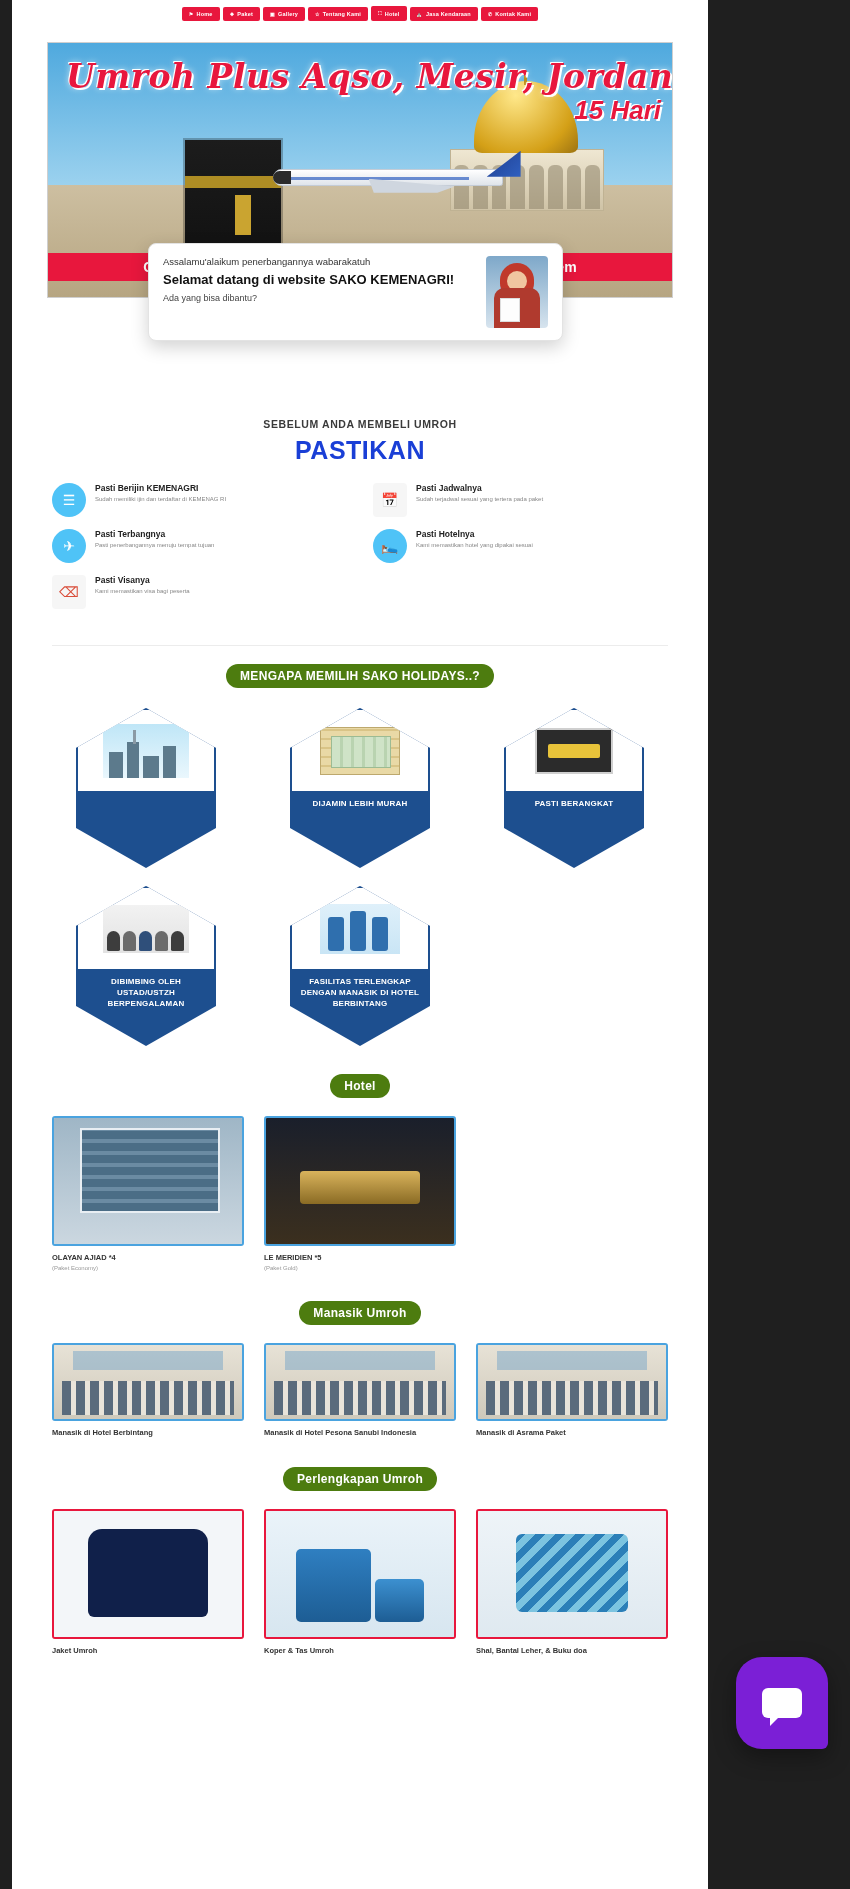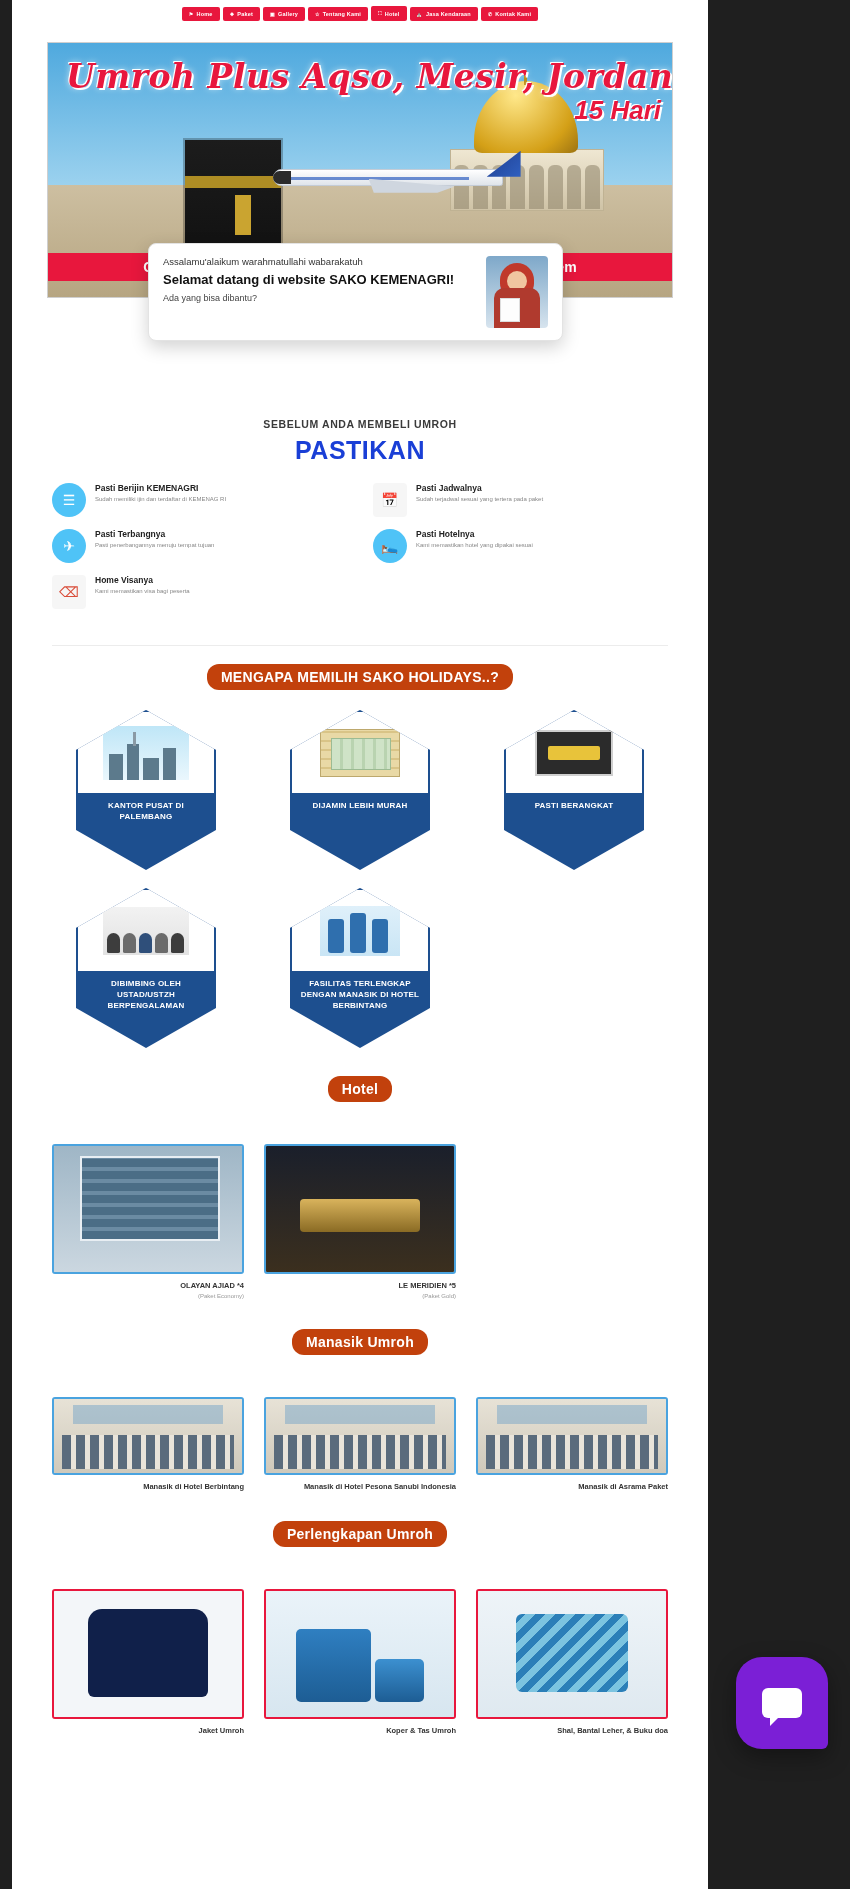--- a/index.html
+++ b/index.html
@@ -223,23 +223,23 @@
     color: #fff; font-size: 14px;
   }
   .pi-icon.sq { border-radius: 4px; background: #f6f6f6; color: #d94d3a; }
   .pi-title { font-size: 8.5px; font-weight: bold; color: #222; }
   .pi-desc { font-size: 6px; color: #888; margin-top: 2px; line-height: 1.5; max-width: 160px; }
   .pastikan-rule { margin: 20px 40px 0 40px; border-top: 1px solid #ececec; }
 
   
   .pill {
     display: inline-block;
-    background: #c2410c;
+    background: #4d7c0f;
     color: #fff;
-    font-size: 14px;
+    font-size: 12px;
     font-weight: bold;
     padding: 5px 14px;
     border-radius: 12px;
     letter-spacing: .3px;
   }
   .center { text-align: center; }
 
   
   .sec-why { padding: 18px 40px 6px 40px; }
   .hex-grid {
@@ -360,21 +360,21 @@
   .bottles i:nth-child(3) { left: 52px; }
 
   
   .sec-gallery { padding: 22px 40px 8px 40px; }
   .gal-grid {
     margin-top: 18px;
     display: grid;
     grid-template-columns: repeat(3, 1fr);
     gap: 16px 20px;
   }
-  .gal-card { text-align: right; margin-top: 24px; }
+  .gal-card { text-align: left; }
   .gal-img {
     width: 100%;
     height: 130px;
     border: 2px solid #4aa3df;
     border-radius: 3px;
     overflow: hidden;
     position: relative;
     background: #ddd;
   }
   .gal-img.red { border-color: #e8173d; }
@@ -564,21 +564,21 @@
         <div class="pastikan-item">
           <div class="pi-icon">🛌</div>
           <div>
             <div class="pi-title">Pasti Hotelnya</div>
             <div class="pi-desc">Kami memastikan hotel yang dipakai sesuai</div>
           </div>
         </div>
         <div class="pastikan-item">
           <div class="pi-icon sq">⌫</div>
           <div>
-            <div class="pi-title">Home Visanya</div>
+            <div class="pi-title">Pasti Visanya</div>
             <div class="pi-desc">Kami memastikan visa bagi peserta</div>
           </div>
         </div>
       </div>
     </div>
     <div class="pastikan-rule"></div>
 
     <div class="sec-why center">
       <span class="pill">MENGAPA MEMILIH SAKO HOLIDAYS..?</span>
 
@@ -586,21 +586,20 @@
         <div class="hex">
           <div class="hex-top">
               <div class="city">
                 <i class="c1"></i>
                 <i class="c2"></i>
                 <i class="c3"></i>
                 <i class="c4"></i>
                 <b></b>
               </div>
             </div>
-          <div class="hex-label">KANTOR PUSAT DI PALEMBANG</div>
         </div>
         <div class="hex">
           <div class="hex-top">
               <div class="money"></div>
             </div>
           <div class="hex-label">DIJAMIN LEBIH MURAH</div>
         </div>
         <div class="hex">
           <div class="hex-top">
               <div class="ticket"></div>
@@ -697,21 +696,21 @@
             </div>
           <div class="gal-caption">Shal, Bantal Leher, &amp; Buku doa</div>
         </div>
       </div>
     </div>
 
   </div>
 
   <div class="chat-popup">
     <div class="chat-text">
-      <div class="chat-line1">Assalamu'alaikum warahmatullahi wabarakatuh</div>
+      <div class="chat-line1">Assalamu'alaikum penerbangannya wabarakatuh</div>
       <div class="chat-line2">Selamat datang di website SAKO KEMENAGRI!</div>
       <div class="chat-line3">Ada yang bisa dibantu?</div>
     </div>
     <div class="chat-avatar">
       <div class="av-hijab"></div>
       <div class="av-face"></div>
       <div class="av-body"></div>
       <div class="av-paper"></div>
     </div>
   </div>

